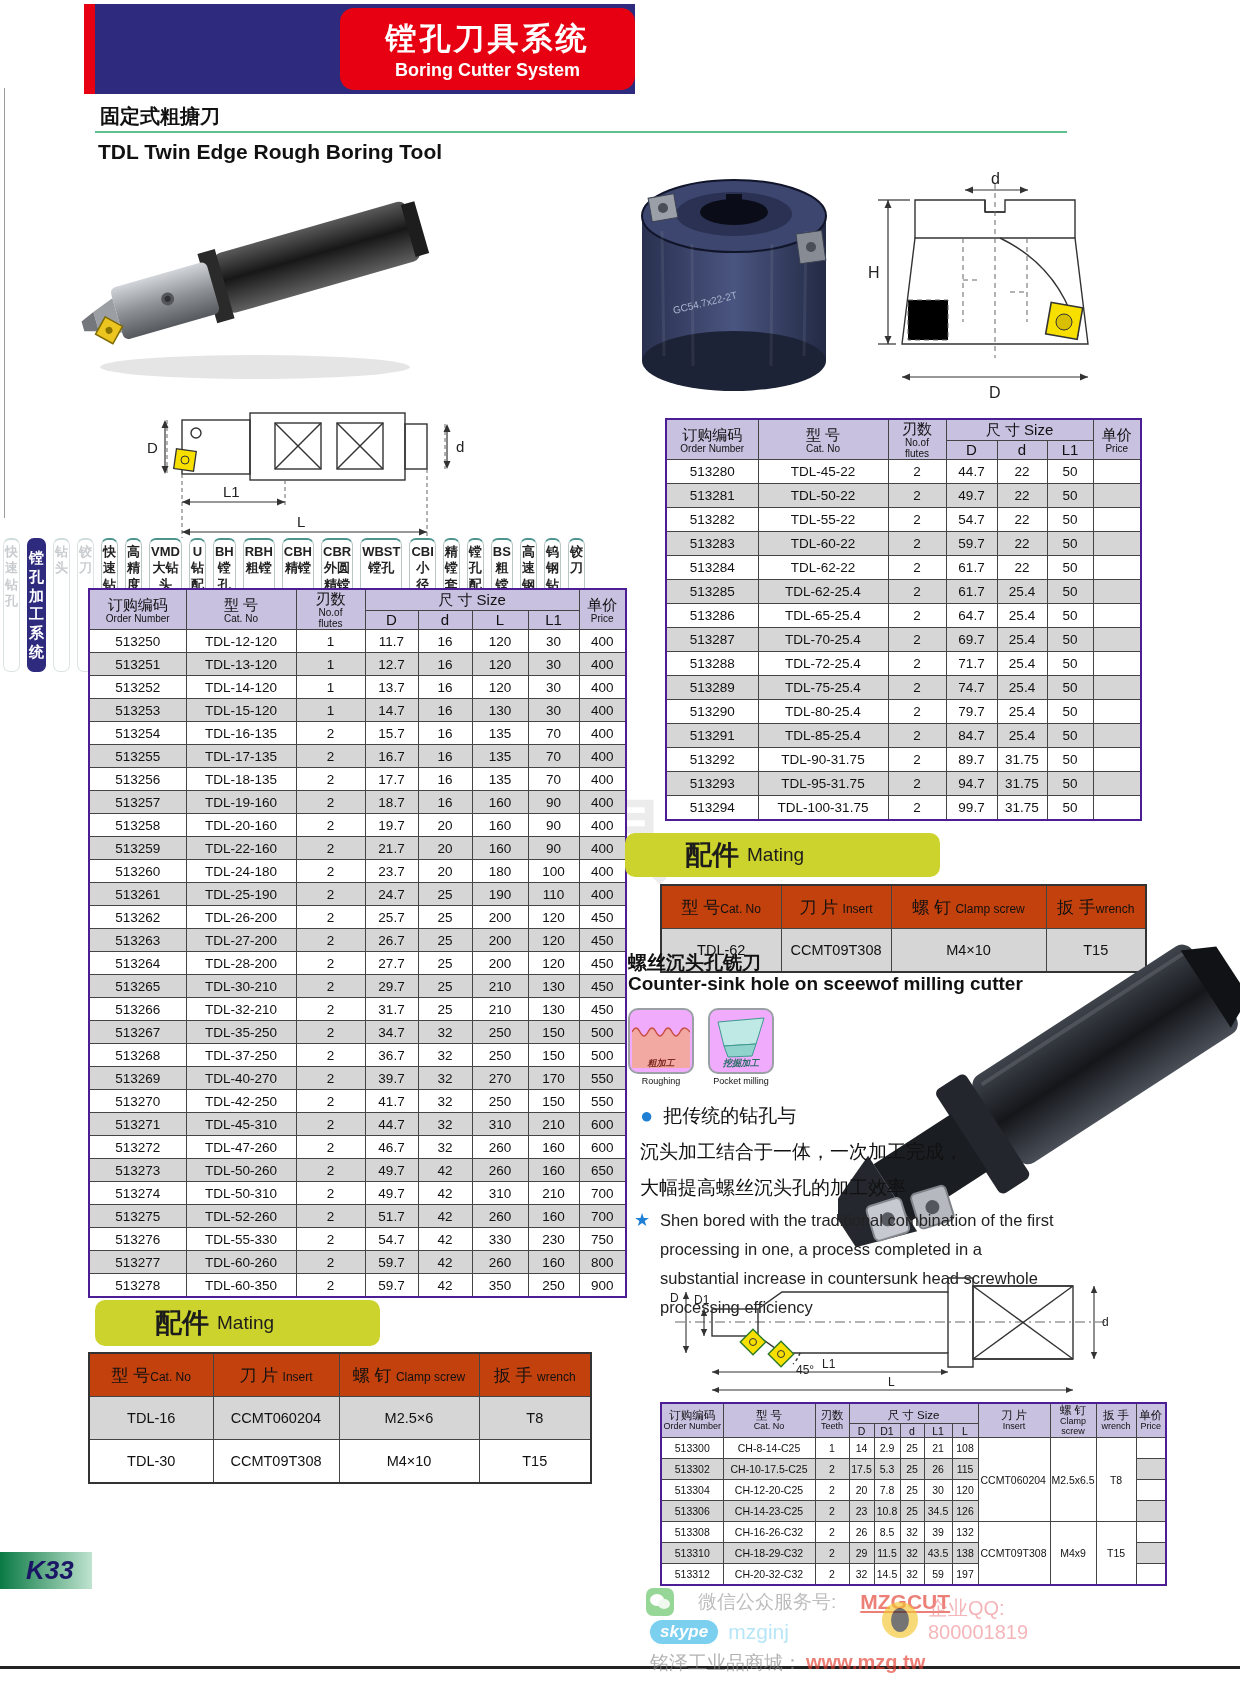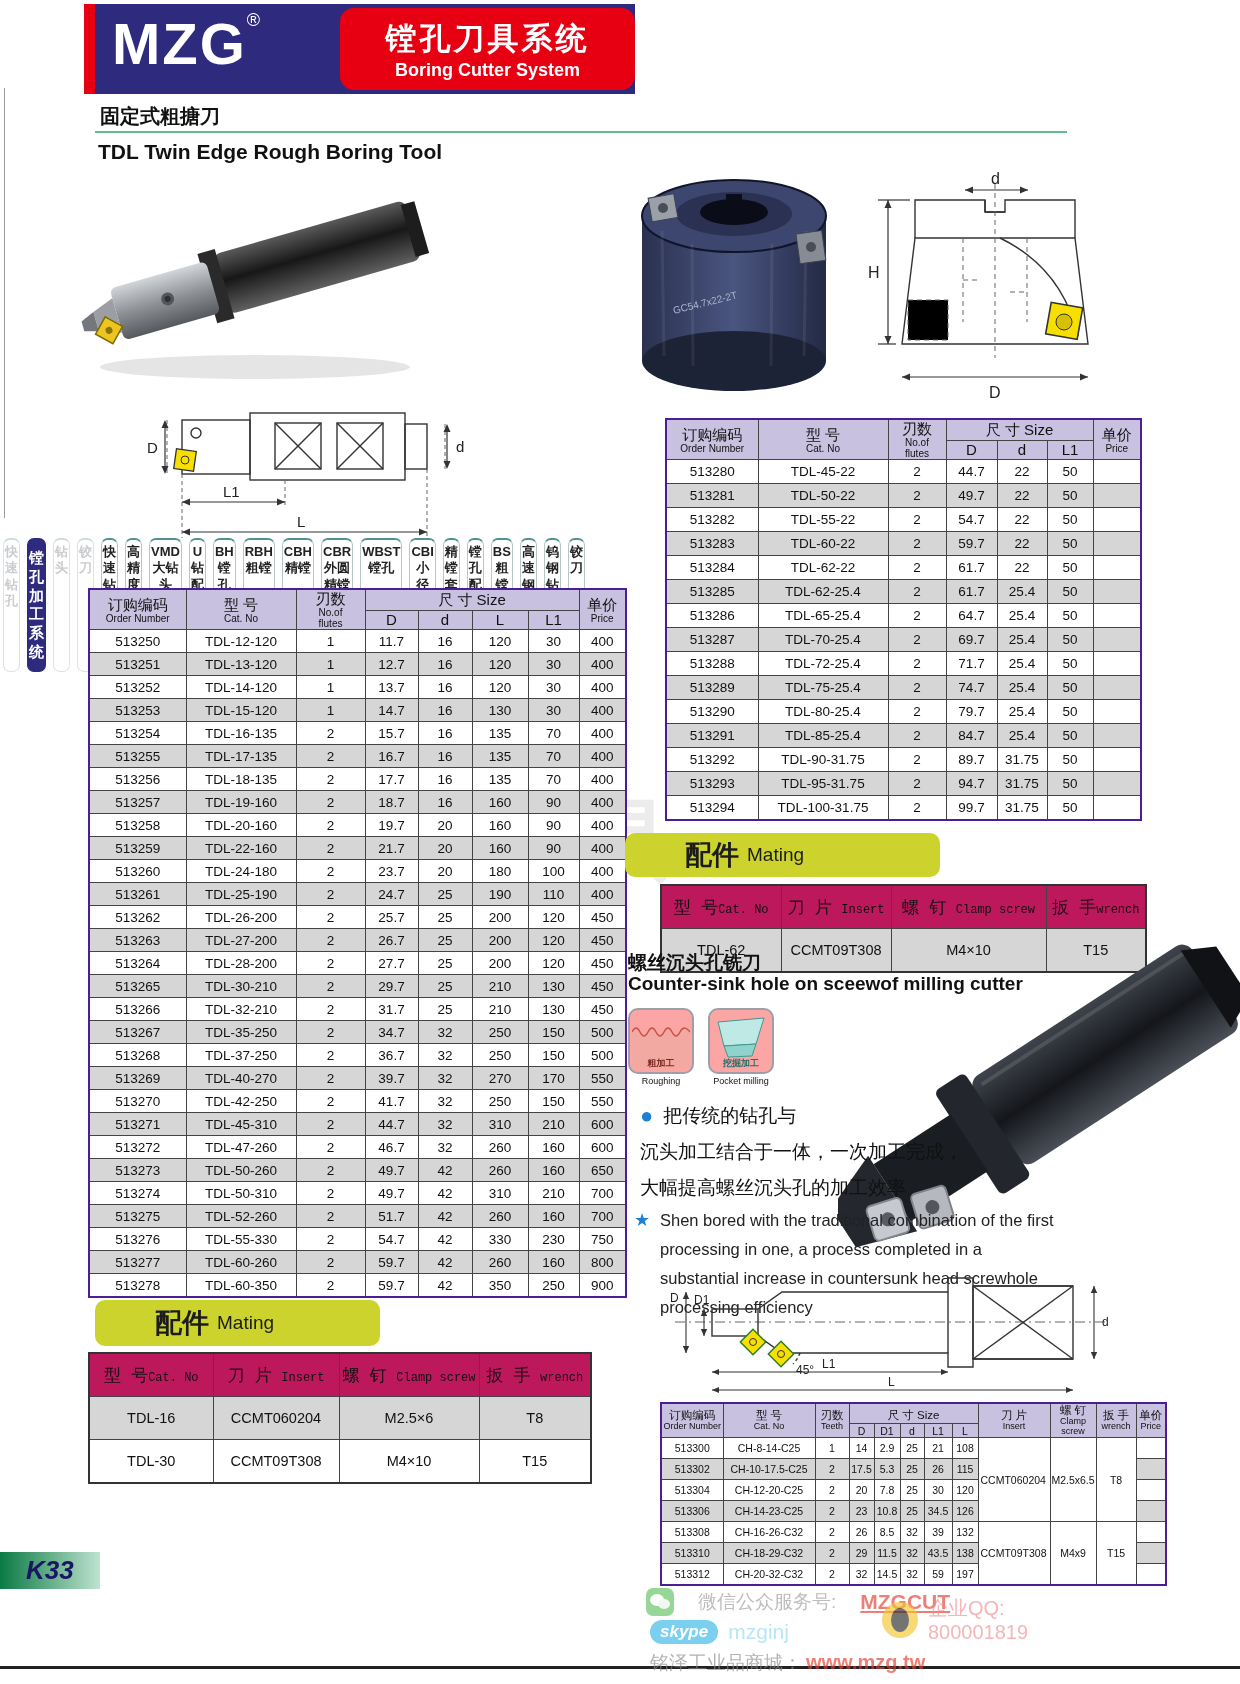--- a/index.html
+++ b/index.html
@@ -37,21 +37,21 @@
   .cat-table thead th{background:#c8c1e0;font-weight:normal;}
   .cat-table tbody tr:nth-child(even) td{background:#d6d6d6;}
   .cat-table .cn{font-size:15px;line-height:1.15;}
   .cat-table .en{font-size:10px;line-height:1.1;white-space:pre-line;}
   .cat-table .sub{font-size:15px;}
   #left-table td{height:22px;font-size:13.5px;}
   #right-table td{height:23px;font-size:13.5px;}
 
   .mat-table{position:absolute;border:2px solid #333;}
   .mat-table th,.mat-table td{border:1px solid #444;text-align:center;padding:0;}
-  .mat-table thead th{background:#be185d;font-weight:normal;height:42px;font-family:Liberation Mono, monospace;}
+  .mat-table thead th{background:#c2410c;font-weight:normal;height:42px;}
   .mat-table tbody td{height:42px;font-size:14.5px;}
   .mat-table tbody tr:nth-child(odd) td{background:#d6d6d6;}
   .mat-table .cn{font-size:17px;}
   .mat-table .en{font-size:12px;}
 
   #bottom-table thead th{background:#c8c1e0;}
   #bottom-table .cn{font-size:11.5px;}
   #bottom-table .en{font-size:9px;}
   #bottom-table .sub{font-size:10.5px;}
   #bottom-table td{height:20px;font-size:10.5px;}
@@ -59,33 +59,33 @@
 
   .badge{position:absolute;background:#cdd32d;border-radius:10px;display:flex;align-items:center;
          padding-left:60px;gap:8px;color:#1c1c1c;}
   .badge .cn{font-size:27px;font-weight:bold;}
   .badge .en{font-size:19px;}
 
   
   #cs-title-cn{left:628px;top:950px;font-size:19px;font-weight:bold;}
   #cs-title-en{left:628px;top:973px;font-size:19px;font-weight:bold;}
   .proc-icon{position:absolute;width:66px;text-align:center;}
-  .proc-icon .box{width:62px;height:62px;border:2px solid #9aa0a6;border-radius:10px;background:#fca5a5;
-                  position:relative;overflow:hidden;}
+  .proc-icon .box{width:62px;height:62px;border:2px solid #9aa0a6;border-radius:10px;background:#f0abfc;
+                  position:relative;overflow:hidden;font-style:italic;}
   .proc-icon .lbl{position:absolute;bottom:2px;width:100%;font-size:9px;font-weight:bold;}
   .proc-icon .eng{font-size:9px;color:#111;margin-top:2px;}
   #bullets{left:640px;top:1098px;width:560px;}
   #bullets .dot{color:#1f7fd4;font-size:22px;float:left;margin-right:10px;line-height:36px;}
   #bullets .bl{font-size:19px;line-height:36px;color:#111;}
   #stars{left:634px;top:1206px;width:560px;}
   #stars .star{color:#1f7fd4;font-size:18px;float:left;margin-right:8px;line-height:29px;}
   #stars .sl{font-size:16.5px;line-height:29px;color:#222;margin-left:26px;}
 
   
-  #k33{left:0;top:1552px;width:100px;height:37px;background:linear-gradient(90deg,#0a7a44,#bfe3cf);
+  #k33{left:0;top:1552px;width:92px;height:37px;background:linear-gradient(90deg,#0a7a44,#bfe3cf);
        display:flex;align-items:center;}
   #k33 span{color:#1b1566;font-size:26px;font-weight:bold;font-style:italic;padding-left:26px;}
   #footer-line{left:0;top:1666px;width:1240px;height:3px;background:#222;}
 
   #big-watermark{left:92px;top:782px;font-size:88px;font-weight:bold;color:rgba(120,120,130,.14);
                  letter-spacing:6px;white-space:nowrap;}
   .wm{opacity:.65;}
   #wm-wechat{left:646px;top:1588px;display:flex;align-items:center;gap:24px;}
   #wm-wechat .lbl{color:#9a9a9a;font-size:19px;}
   #wm-wechat .id{color:#e23b2e;font-size:21px;font-weight:bold;text-decoration:underline;cursor:pointer;}
@@ -103,21 +103,20 @@
 
   svg text{font-family:"Liberation Sans","DejaVu Sans",sans-serif;}
 </style>
 </head>
 <body>
 
 <div id="page">
 
   <div class="abs" id="hdr-red-stripe"></div>
   <div class="abs" id="hdr-navy"></div>
-  <div class="abs" id="logo"><span>MZG</span><sup>®</sup></div>
   <div class="abs" id="banner">
     <div class="cn">镗孔刀具系统</div>
     <div class="en">Boring Cutter System</div>
   </div>
 
   <div class="abs" id="sec-cn">固定式粗搪刀</div>
   <div class="abs" id="green-line"></div>
   <div class="abs" id="sec-en">TDL  Twin Edge Rough Boring Tool</div>
   <div class="abs" id="vrule"></div>
 

